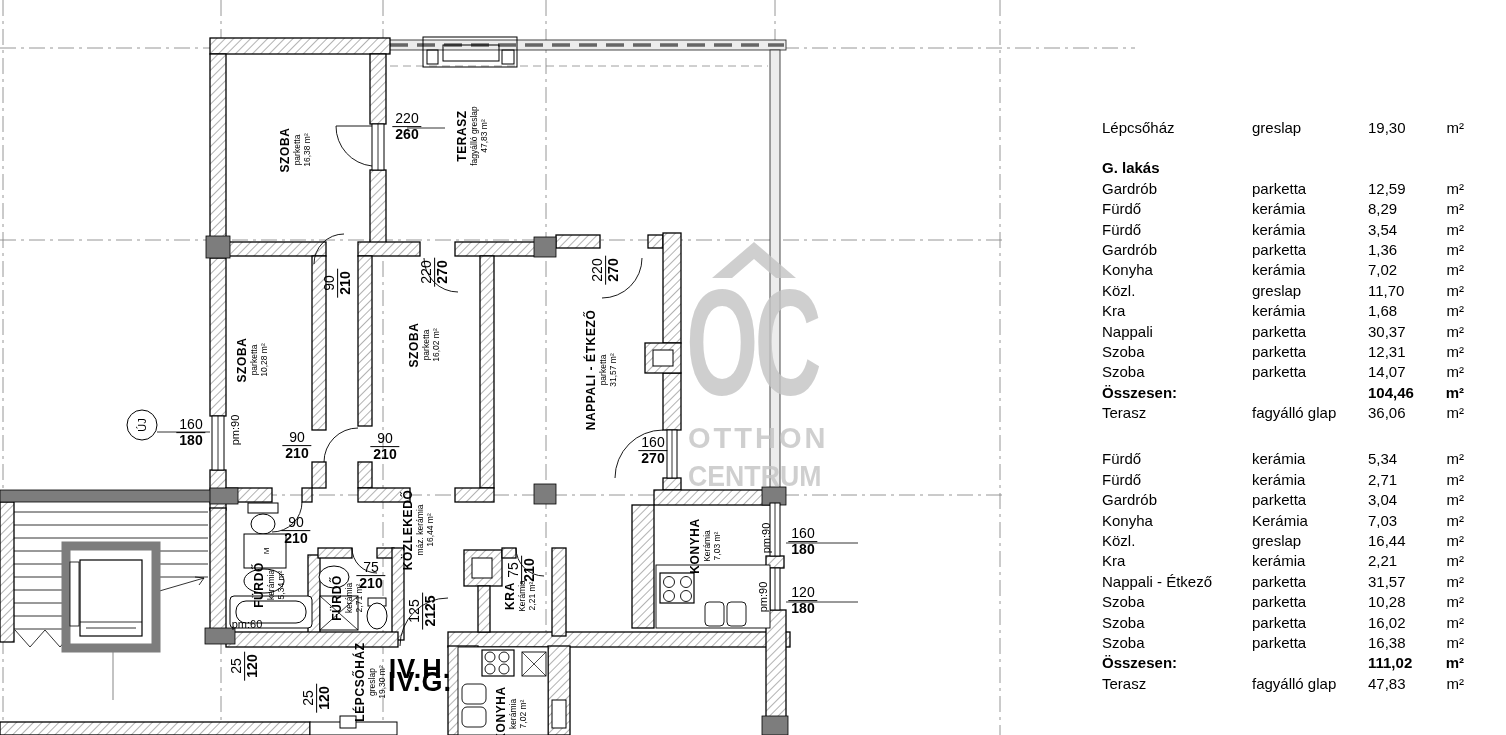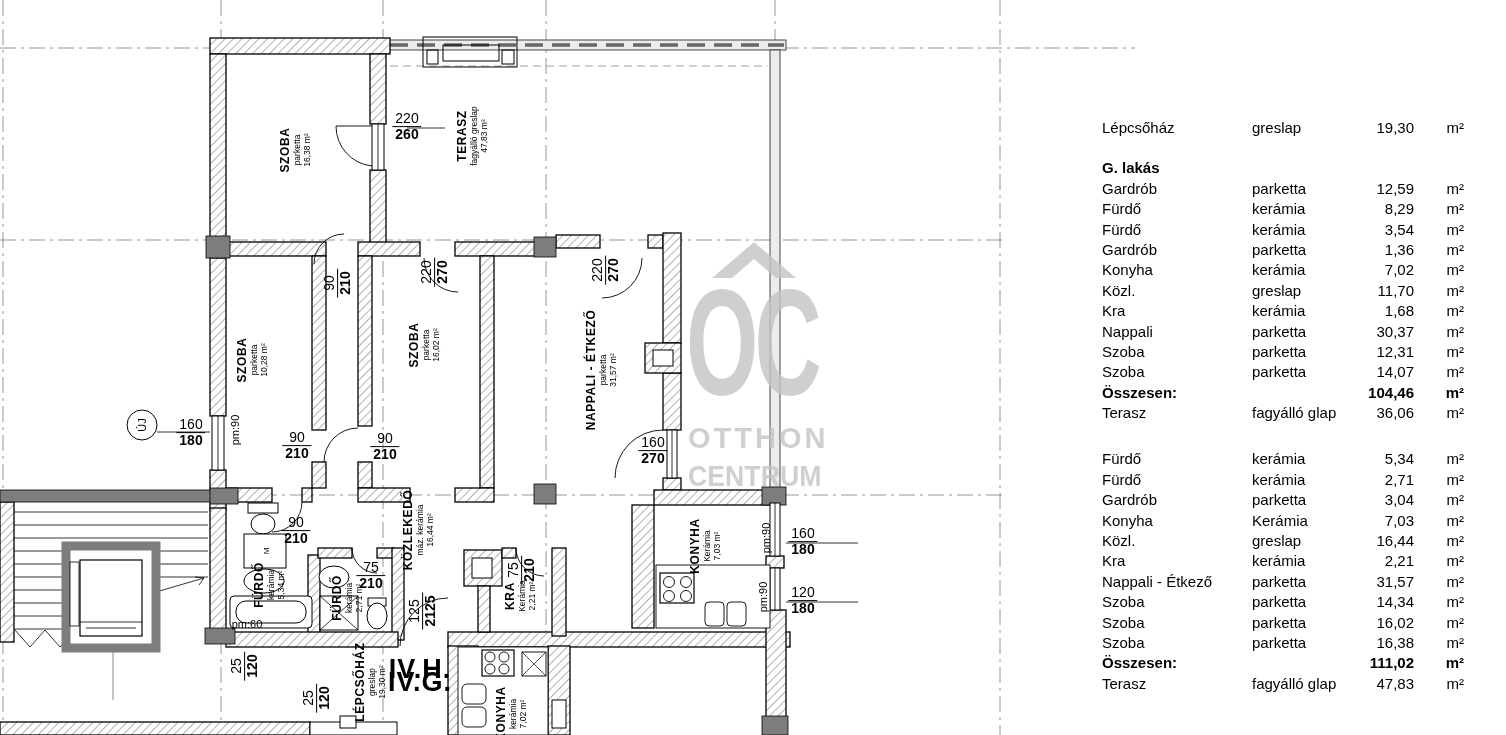--- a/index.html
+++ b/index.html
@@ -25,21 +25,21 @@
   .pm{position:absolute;font-size:11px;white-space:nowrap;transform:translate(-50%,-50%) rotate(-90deg);}
   .pm.h{transform:translate(-50%,-50%);}
   .uj{position:absolute;font-size:11px;transform:translate(-50%,-50%) rotate(-90deg);}
   .fixlbl{position:absolute;font-size:8px;transform:translate(-50%,-50%) rotate(-90deg);}
   .unitlbl{position:absolute;font-size:27px;font-weight:bold;letter-spacing:1px;transform:translate(-50%,-50%);white-space:nowrap;}
   
   .legend{position:absolute;left:1102px;top:119px;width:375px;font-size:15px;}
   .lrow{display:flex;height:20.4px;align-items:baseline;}
   .lc1{width:150px;}
   .lc2{width:116px;}
-  .lc3{width:46px;text-align:right;}
+  .lc3{width:46px;}
   .lc4{width:50px;text-align:right;}
   .b{font-weight:bold;}
   .lgap1{height:20px;}
   .lgap{height:26px;}
 </style>
 </head>
 <body>
 
 <div id="stage">
 
@@ -516,21 +516,21 @@
         </div>
         <div class="lrow">
           <span class="lc1">Nappali - Étkező</span>
           <span class="lc2">parketta</span>
           <span class="lc3">31,57</span>
           <span class="lc4">m²</span>
         </div>
         <div class="lrow">
           <span class="lc1">Szoba</span>
           <span class="lc2">parketta</span>
-          <span class="lc3">14,34</span>
+          <span class="lc3">10,28</span>
           <span class="lc4">m²</span>
         </div>
         <div class="lrow">
           <span class="lc1">Szoba</span>
           <span class="lc2">parketta</span>
           <span class="lc3">16,02</span>
           <span class="lc4">m²</span>
         </div>
         <div class="lrow">
           <span class="lc1">Szoba</span>

